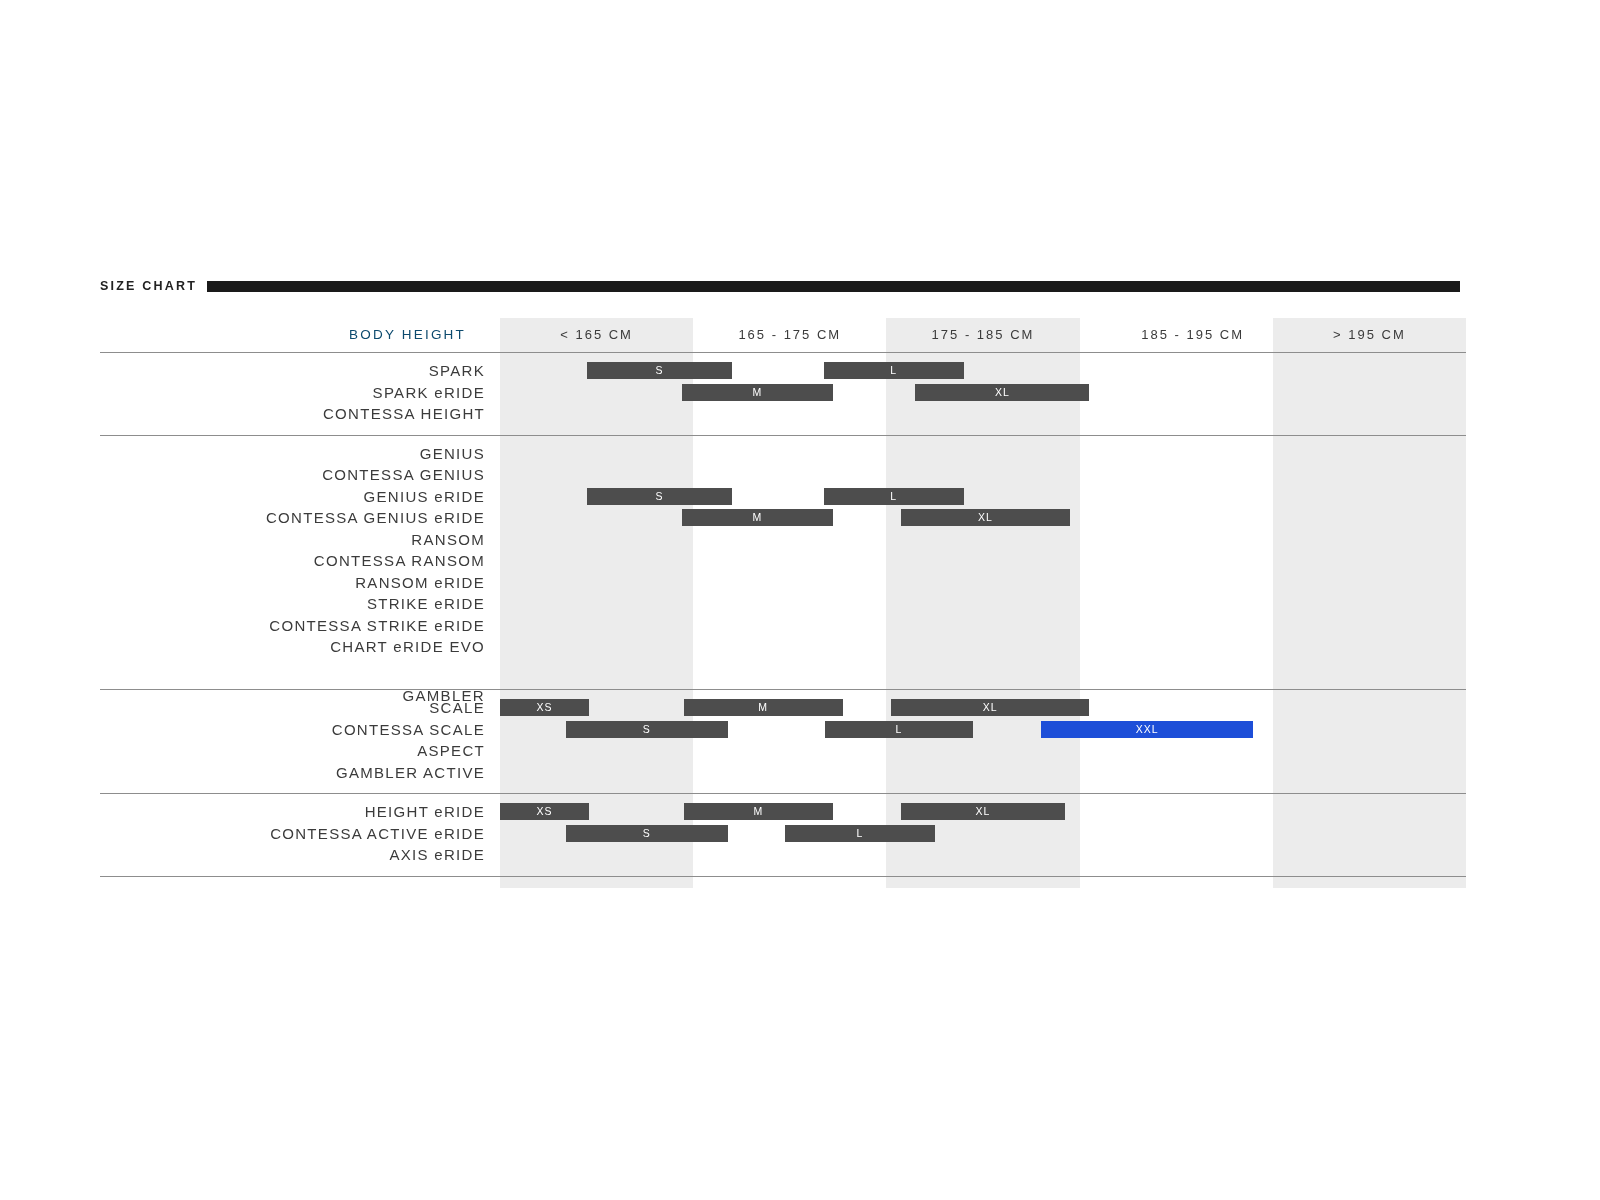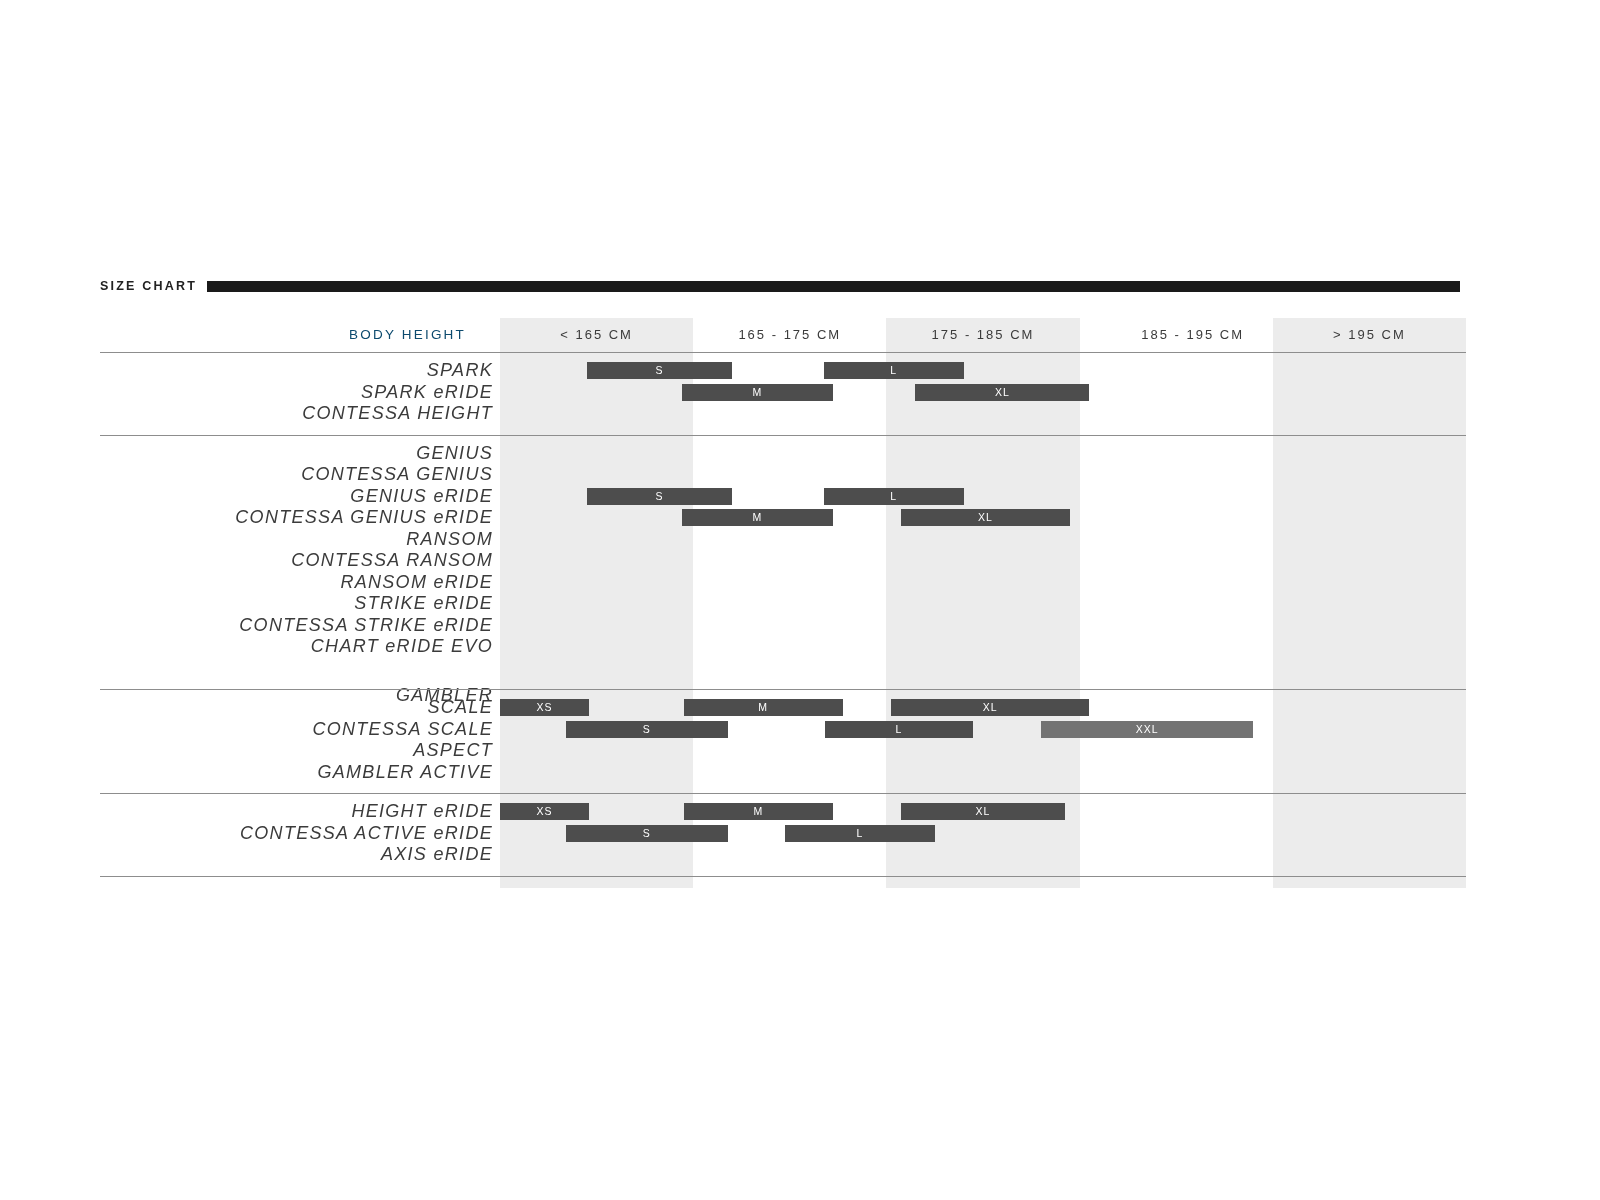--- a/index.html
+++ b/index.html
@@ -102,30 +102,29 @@
     position: absolute;
     left: 0;
     width: 1366px;
     height: 1px;
     background: #8d8d8d;
   }
 
   
   .model-label {
     position: absolute;
-    left: 8px;
+    left: 0;
     width: 385px;
     text-align: right;
-    font-size: 18px;
+    font-size: 15px;
     letter-spacing: 1.3px;
     color: #3b3b3b;
     white-space: nowrap;
     height: 21px;
     line-height: 21px;
-    font-style: italic;
   }
 
   
   .bar {
     position: absolute;
     height: 17px;
     background: #4d4d4d;
     color: #ffffff;
     font-size: 10.5px;
     letter-spacing: 1px;
@@ -191,21 +190,21 @@
         <div class="hline" style="top: 371px;"></div>
         <div class="model-label" style="top: 379px;">SCALE</div>
         <div class="model-label" style="top: 400.5px;">CONTESSA SCALE</div>
         <div class="model-label" style="top: 422px;">ASPECT</div>
         <div class="model-label" style="top: 443.5px;">GAMBLER ACTIVE</div>
         <div class="bar" style="left: 400px; width: 88.872px; top: 381px; background: rgb(77, 77, 77);">XS</div>
         <div class="bar" style="left: 583.54px; width: 159.39px; top: 381px; background: rgb(77, 77, 77);">M</div>
         <div class="bar" style="left: 791.23px; width: 198.03px; top: 381px; background: rgb(77, 77, 77);">XL</div>
         <div class="bar" style="left: 465.688px; width: 162.288px; top: 402.5px; background: rgb(77, 77, 77);">S</div>
         <div class="bar" style="left: 724.576px; width: 148.764px; top: 402.5px; background: rgb(77, 77, 77);">L</div>
-        <div class="bar" style="left: 940.96px; width: 212.52px; top: 402.5px; background: #737373;">XXL</div>
+        <div class="bar" style="left: 940.96px; width: 212.52px; top: 402.5px; background: #1d4ed8;">XXL</div>
         <div class="hline" style="top: 475px;"></div>
         <div class="model-label" style="top: 483px;">HEIGHT eRIDE</div>
         <div class="model-label" style="top: 504.5px;">CONTESSA ACTIVE eRIDE</div>
         <div class="model-label" style="top: 526px;">AXIS eRIDE</div>
         <div class="bar" style="left: 400px; width: 88.872px; top: 485px; background: rgb(77, 77, 77);">XS</div>
         <div class="bar" style="left: 583.54px; width: 149.73px; top: 485px; background: rgb(77, 77, 77);">M</div>
         <div class="bar" style="left: 800.89px; width: 164.22px; top: 485px; background: rgb(77, 77, 77);">XL</div>
         <div class="bar" style="left: 465.688px; width: 162.288px; top: 506.5px; background: rgb(77, 77, 77);">S</div>
         <div class="bar" style="left: 684.97px; width: 149.73px; top: 506.5px; background: rgb(77, 77, 77);">L</div>
         <div class="hline" style="top: 557.5px;"></div>

